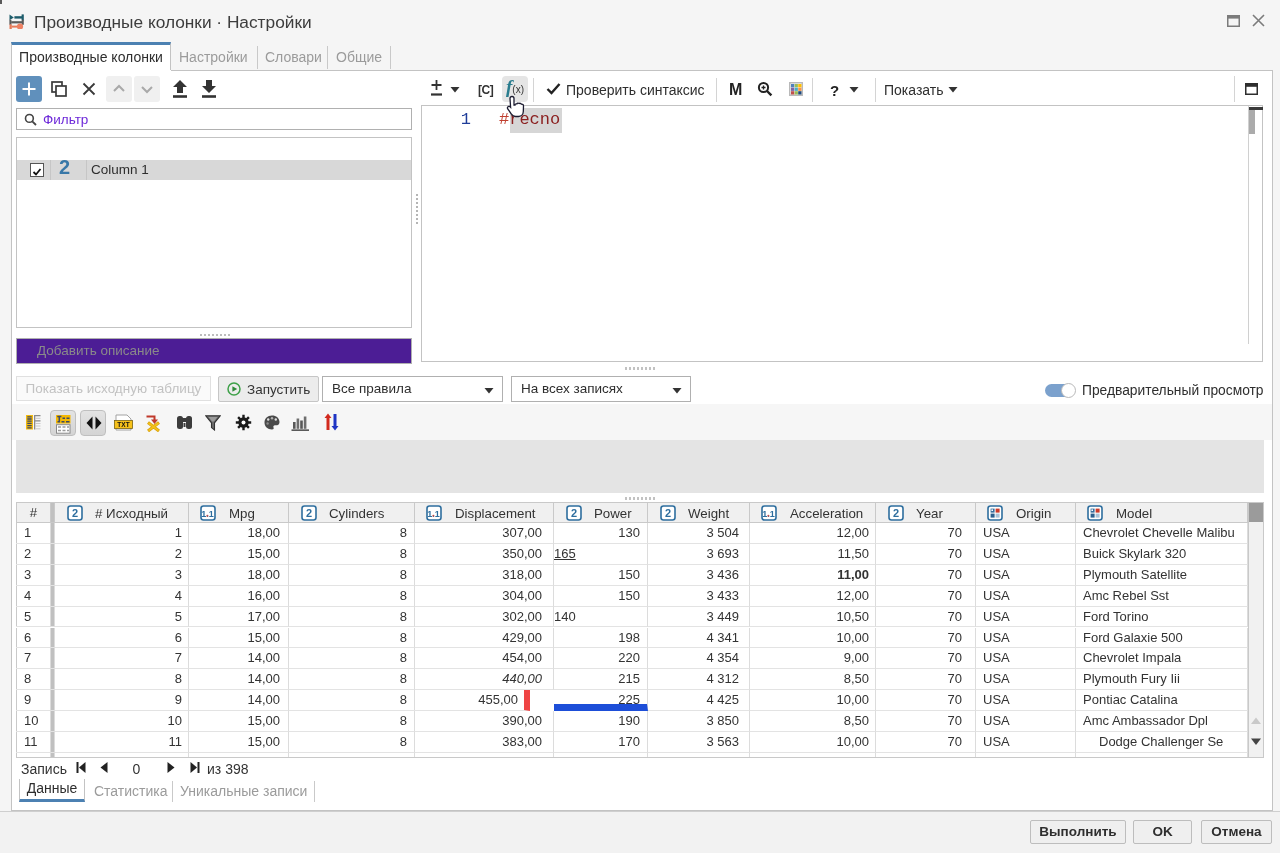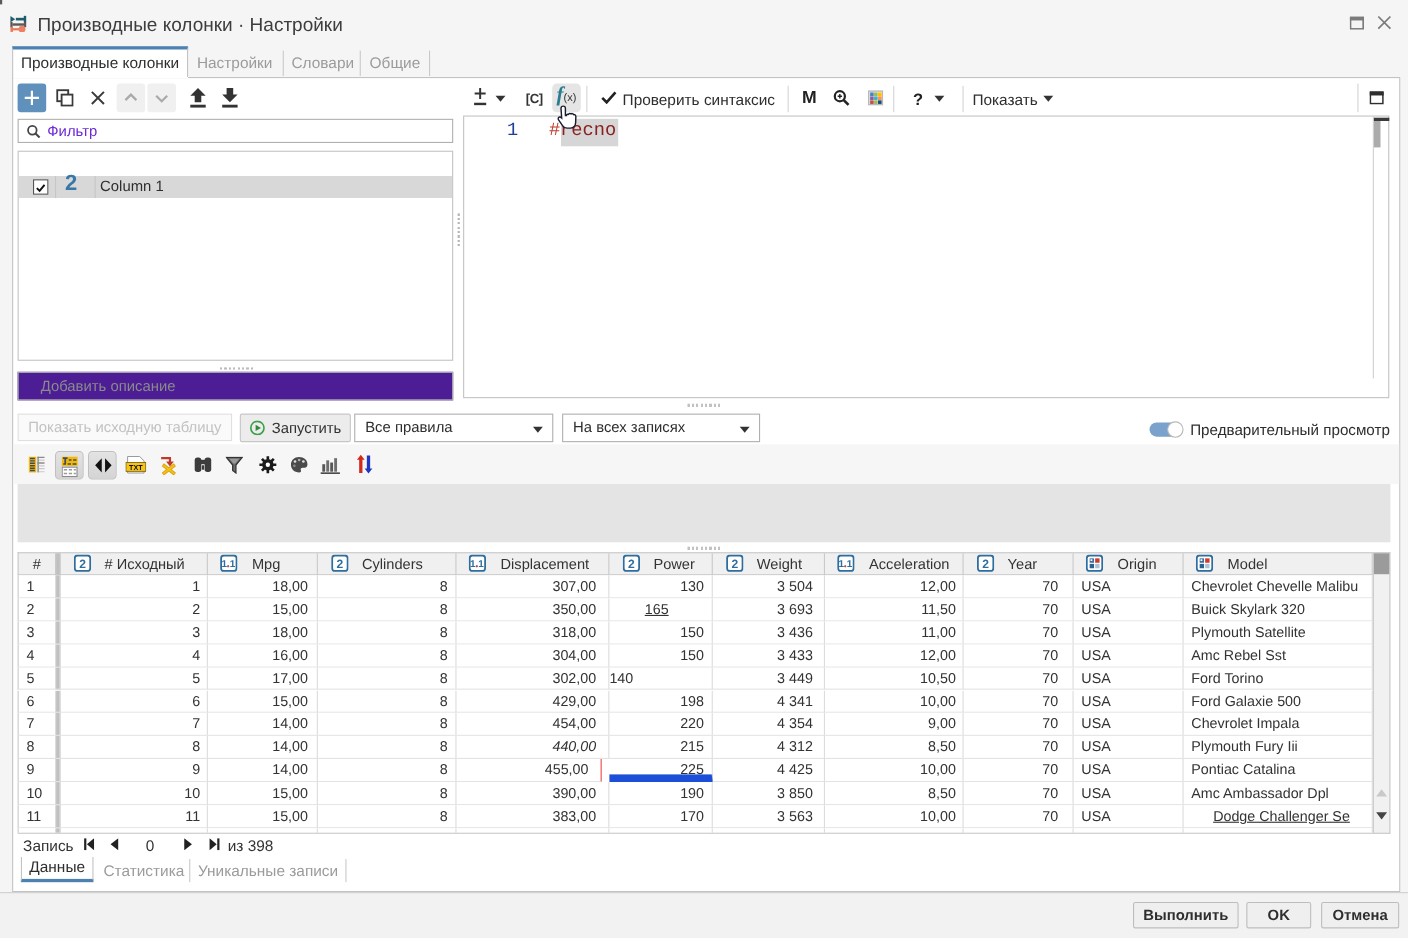--- a/index.html
+++ b/index.html
@@ -388,21 +388,21 @@
 <div class="abs b" style="left:189px;top:543.9px;width:100px;height:20.9px;background:transparent;border-right:1px solid #dcdcdc;border-bottom:1px solid #e3e3e3;">
     <div style="position:absolute;left:0;top:2px;width:99px;padding-right:8px;box-sizing:border-box;text-align:right;font-size:13px;color:#333;white-space:nowrap;">15,00</div>
   </div>
 <div class="abs b" style="left:289px;top:543.9px;width:126px;height:20.9px;background:transparent;border-right:1px solid #dcdcdc;border-bottom:1px solid #e3e3e3;">
     <div style="position:absolute;left:0;top:2px;width:125px;padding-right:7px;box-sizing:border-box;text-align:right;font-size:13px;color:#333;white-space:nowrap;">8</div>
   </div>
 <div class="abs b" style="left:415px;top:543.9px;width:139px;height:20.9px;background:transparent;border-right:1px solid #dcdcdc;border-bottom:1px solid #e3e3e3;">
     <div style="position:absolute;left:0;top:2px;width:138px;padding-right:11px;box-sizing:border-box;text-align:right;font-size:13px;color:#333;white-space:nowrap;">350,00</div>
   </div>
 <div class="abs b" style="left:554px;top:543.9px;width:94px;height:20.9px;background:transparent;border-right:1px solid #dcdcdc;border-bottom:1px solid #e3e3e3;">
-    <div style="position:absolute;left:0;top:2px;width:93px;padding-right:7px;box-sizing:border-box;text-align:center;font-size:13px;color:#333;white-space:nowrap;text-decoration:underline;">165</div>
+    <div style="position:absolute;left:0;top:2px;width:93px;padding-right:7px;box-sizing:border-box;text-align:left;font-size:13px;color:#333;white-space:nowrap;text-decoration:underline;">165</div>
   </div>
 <div class="abs b" style="left:648px;top:543.9px;width:102px;height:20.9px;background:transparent;border-right:1px solid #dcdcdc;border-bottom:1px solid #e3e3e3;">
     <div style="position:absolute;left:0;top:2px;width:101px;padding-right:10px;box-sizing:border-box;text-align:right;font-size:13px;color:#333;white-space:nowrap;">3 693</div>
   </div>
 <div class="abs b" style="left:750px;top:543.9px;width:126px;height:20.9px;background:transparent;border-right:1px solid #dcdcdc;border-bottom:1px solid #e3e3e3;">
     <div style="position:absolute;left:0;top:2px;width:125px;padding-right:6px;box-sizing:border-box;text-align:right;font-size:13px;color:#333;white-space:nowrap;">11,50</div>
   </div>
 <div class="abs b" style="left:876px;top:543.9px;width:100px;height:20.9px;background:transparent;border-right:1px solid #dcdcdc;border-bottom:1px solid #e3e3e3;">
     <div style="position:absolute;left:0;top:2px;width:99px;padding-right:13px;box-sizing:border-box;text-align:right;font-size:13px;color:#333;white-space:nowrap;">70</div>
   </div>
@@ -429,21 +429,21 @@
 <div class="abs b" style="left:415px;top:564.8px;width:139px;height:20.9px;background:transparent;border-right:1px solid #dcdcdc;border-bottom:1px solid #e3e3e3;">
     <div style="position:absolute;left:0;top:2px;width:138px;padding-right:11px;box-sizing:border-box;text-align:right;font-size:13px;color:#333;white-space:nowrap;">318,00</div>
   </div>
 <div class="abs b" style="left:554px;top:564.8px;width:94px;height:20.9px;background:transparent;border-right:1px solid #dcdcdc;border-bottom:1px solid #e3e3e3;">
     <div style="position:absolute;left:0;top:2px;width:93px;padding-right:7px;box-sizing:border-box;text-align:right;font-size:13px;color:#333;white-space:nowrap;">150</div>
   </div>
 <div class="abs b" style="left:648px;top:564.8px;width:102px;height:20.9px;background:transparent;border-right:1px solid #dcdcdc;border-bottom:1px solid #e3e3e3;">
     <div style="position:absolute;left:0;top:2px;width:101px;padding-right:10px;box-sizing:border-box;text-align:right;font-size:13px;color:#333;white-space:nowrap;">3 436</div>
   </div>
 <div class="abs b" style="left:750px;top:564.8px;width:126px;height:20.9px;background:transparent;border-right:1px solid #dcdcdc;border-bottom:1px solid #e3e3e3;">
-    <div style="position:absolute;left:0;top:2px;width:125px;padding-right:6px;box-sizing:border-box;text-align:right;font-size:13px;color:#333;white-space:nowrap;">11,00</div>
+    <div style="position:absolute;left:0;top:2px;width:125px;padding-right:6px;box-sizing:border-box;text-align:right;font-size:13px;color:#333;white-space:nowrap;font-weight:bold;">11,00</div>
   </div>
 <div class="abs b" style="left:876px;top:564.8px;width:100px;height:20.9px;background:transparent;border-right:1px solid #dcdcdc;border-bottom:1px solid #e3e3e3;">
     <div style="position:absolute;left:0;top:2px;width:99px;padding-right:13px;box-sizing:border-box;text-align:right;font-size:13px;color:#333;white-space:nowrap;">70</div>
   </div>
 <div class="abs b" style="left:976px;top:564.8px;width:100px;height:20.9px;background:transparent;border-right:1px solid #dcdcdc;border-bottom:1px solid #e3e3e3;">
     <div style="position:absolute;left:0;top:2px;width:99px;padding-left:7px;box-sizing:border-box;text-align:left;font-size:13px;color:#333;white-space:nowrap;">USA</div>
   </div>
 <div class="abs b" style="left:1076px;top:564.8px;width:172px;height:20.9px;background:transparent;border-right:1px solid #dcdcdc;border-bottom:1px solid #e3e3e3;">
     <div style="position:absolute;left:0;top:2px;width:171px;padding-left:7px;box-sizing:border-box;text-align:left;font-size:13px;color:#333;white-space:nowrap;">Plymouth Satellite</div>
   </div>
@@ -629,21 +629,21 @@
 <div class="abs b" style="left:51px;top:690.2px;width:4px;height:20.9px;background:#c0c0c0;border-right:1px solid #dcdcdc;border-bottom:1px solid #e3e3e3;"></div>
 <div class="abs b" style="left:55px;top:690.2px;width:134px;height:20.9px;background:transparent;border-right:1px solid #dcdcdc;border-bottom:1px solid #e3e3e3;">
     <div style="position:absolute;left:0;top:2px;width:133px;padding-right:6px;box-sizing:border-box;text-align:right;font-size:13px;color:#333;white-space:nowrap;">9</div>
   </div>
 <div class="abs b" style="left:189px;top:690.2px;width:100px;height:20.9px;background:transparent;border-right:1px solid #dcdcdc;border-bottom:1px solid #e3e3e3;">
     <div style="position:absolute;left:0;top:2px;width:99px;padding-right:8px;box-sizing:border-box;text-align:right;font-size:13px;color:#333;white-space:nowrap;">14,00</div>
   </div>
 <div class="abs b" style="left:289px;top:690.2px;width:126px;height:20.9px;background:transparent;border-right:1px solid #dcdcdc;border-bottom:1px solid #e3e3e3;">
     <div style="position:absolute;left:0;top:2px;width:125px;padding-right:7px;box-sizing:border-box;text-align:right;font-size:13px;color:#333;white-space:nowrap;">8</div>
   </div>
-<div class="abs b" style="left:408px;top:690.2px;width:139px;height:20.9px;background:transparent;border-right:1px solid #ef4444;border-bottom:1px solid #e3e3e3;">
+<div class="abs b" style="left:391px;top:690.2px;width:139px;height:20.9px;background:transparent;border-right:6px solid #ef4444;border-bottom:1px solid #e3e3e3;">
     <div style="position:absolute;left:0;top:2px;width:138px;padding-right:11px;box-sizing:border-box;text-align:right;font-size:13px;color:#333;white-space:nowrap;">455,00</div>
   </div>
 <div class="abs b" style="left:554px;top:690.2px;width:94px;height:20.9px;background:transparent;border-right:1px solid #dcdcdc;border-bottom:7px solid #1d4ed8;">
     <div style="position:absolute;left:0;top:2px;width:93px;padding-right:7px;box-sizing:border-box;text-align:right;font-size:13px;color:#333;white-space:nowrap;">225</div>
   </div>
 <div class="abs b" style="left:648px;top:690.2px;width:102px;height:20.9px;background:transparent;border-right:1px solid #dcdcdc;border-bottom:1px solid #e3e3e3;">
     <div style="position:absolute;left:0;top:2px;width:101px;padding-right:10px;box-sizing:border-box;text-align:right;font-size:13px;color:#333;white-space:nowrap;">4 425</div>
   </div>
 <div class="abs b" style="left:750px;top:690.2px;width:126px;height:20.9px;background:transparent;border-right:1px solid #dcdcdc;border-bottom:1px solid #e3e3e3;">
     <div style="position:absolute;left:0;top:2px;width:125px;padding-right:6px;box-sizing:border-box;text-align:right;font-size:13px;color:#333;white-space:nowrap;">10,00</div>
@@ -718,21 +718,21 @@
 <div class="abs b" style="left:750px;top:732px;width:126px;height:20.9px;background:transparent;border-right:1px solid #dcdcdc;border-bottom:1px solid #e3e3e3;">
     <div style="position:absolute;left:0;top:2px;width:125px;padding-right:6px;box-sizing:border-box;text-align:right;font-size:13px;color:#333;white-space:nowrap;">10,00</div>
   </div>
 <div class="abs b" style="left:876px;top:732px;width:100px;height:20.9px;background:transparent;border-right:1px solid #dcdcdc;border-bottom:1px solid #e3e3e3;">
     <div style="position:absolute;left:0;top:2px;width:99px;padding-right:13px;box-sizing:border-box;text-align:right;font-size:13px;color:#333;white-space:nowrap;">70</div>
   </div>
 <div class="abs b" style="left:976px;top:732px;width:100px;height:20.9px;background:transparent;border-right:1px solid #dcdcdc;border-bottom:1px solid #e3e3e3;">
     <div style="position:absolute;left:0;top:2px;width:99px;padding-left:7px;box-sizing:border-box;text-align:left;font-size:13px;color:#333;white-space:nowrap;">USA</div>
   </div>
 <div class="abs b" style="left:1076px;top:732px;width:172px;height:20.9px;background:transparent;border-right:1px solid #dcdcdc;border-bottom:1px solid #e3e3e3;">
-    <div style="position:absolute;left:0;top:2px;width:171px;padding-left:7px;box-sizing:border-box;text-align:center;font-size:13px;color:#333;white-space:nowrap;text-decoration:underline;">Dodge Challenger Se</div>
+    <div style="position:absolute;left:16px;top:2px;width:171px;padding-left:7px;box-sizing:border-box;text-align:left;font-size:13px;color:#333;white-space:nowrap;">Dodge Challenger Se</div>
   </div>
 <div class="abs b" style="left:16px;top:752.9px;width:1248px;height:4px;background:#fff;border-left:1px solid #c9c9c9;"></div>
 <div class="abs b" style="left:16px;top:752.9px;width:35px;height:4px;background:transparent;border-right:1px solid #dcdcdc;"></div>
 <div class="abs b" style="left:51px;top:752.9px;width:4px;height:4px;background:#c0c0c0;border-right:1px solid #dcdcdc;"></div>
 <div class="abs b" style="left:55px;top:752.9px;width:134px;height:4px;background:transparent;border-right:1px solid #dcdcdc;"></div>
 <div class="abs b" style="left:189px;top:752.9px;width:100px;height:4px;background:transparent;border-right:1px solid #dcdcdc;"></div>
 <div class="abs b" style="left:289px;top:752.9px;width:126px;height:4px;background:transparent;border-right:1px solid #dcdcdc;"></div>
 <div class="abs b" style="left:415px;top:752.9px;width:139px;height:4px;background:transparent;border-right:1px solid #dcdcdc;"></div>
 <div class="abs b" style="left:554px;top:752.9px;width:94px;height:4px;background:transparent;border-right:1px solid #dcdcdc;"></div>
 <div class="abs b" style="left:648px;top:752.9px;width:102px;height:4px;background:transparent;border-right:1px solid #dcdcdc;"></div>

